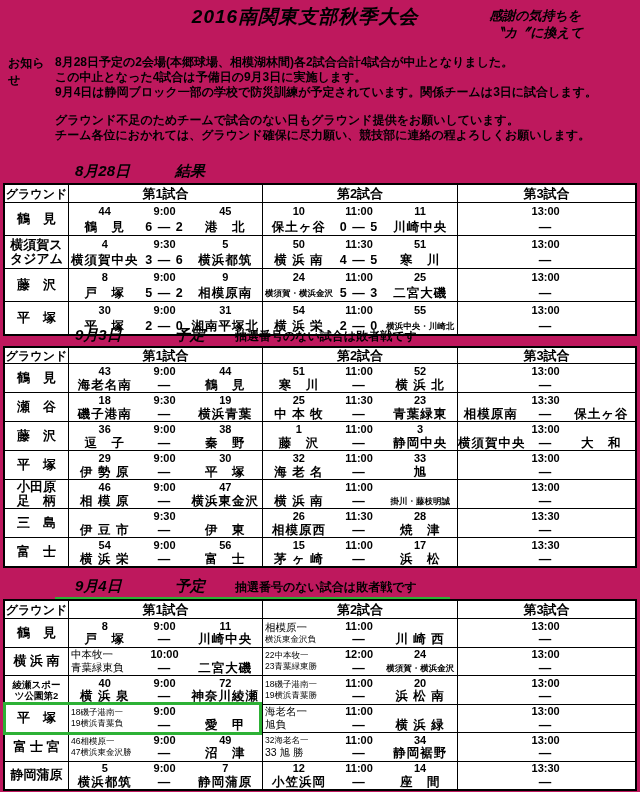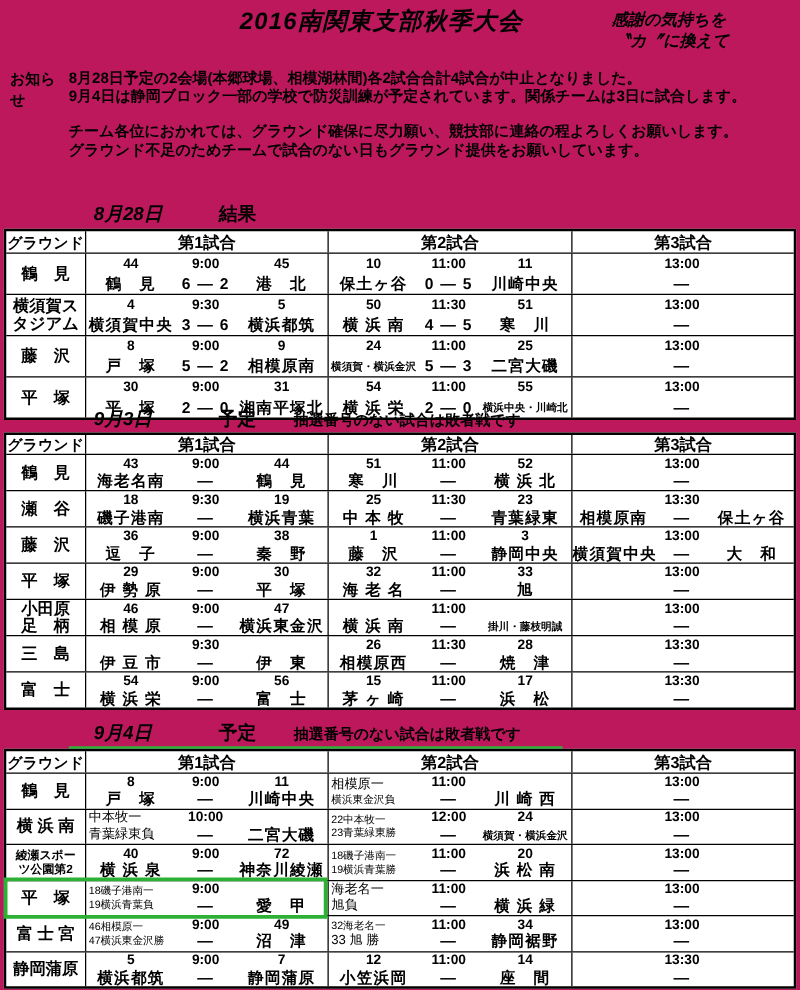--- a/index.html
+++ b/index.html
@@ -16,21 +16,21 @@
 
   
   .notice{position:absolute;top:55px;left:8px;display:flex;font-size:12px;font-weight:700}
   .notice-label{width:47px}
   .notice-body{line-height:15px}
   .npar{margin:0 0 13px 0}
 
   
   .sec-head{position:absolute;left:55px;height:17px;display:flex;align-items:flex-end;white-space:nowrap}
   .sec-date{font-size:15px;font-weight:bold;font-style:italic;margin-left:20px;width:100px}
-  .sec-kind{font-size:15px;font-weight:bold;width:60px}
+  .sec-kind{font-size:15px;font-weight:bold;font-style:italic;width:60px}
   .sec-note{font-size:12px;font-weight:700;margin-left:0}
   .sh1{top:164px}
   .sh2{top:328px}
   .sh3{top:579px;width:395px;border-bottom:3px solid #2db135;padding-bottom:1px}
 
   
   .t{position:absolute;left:3px;width:634px;border:2px solid #000;box-sizing:border-box;background:#fff}
   .t0{top:183px}.t1{top:346px}.t2{top:599px}
   .trow{display:flex;position:relative;box-sizing:border-box}
   .trow + .trow{border-top:1px solid #000}
@@ -73,25 +73,26 @@
   <div class="slogan">
     <div>感謝の気持ちを</div>
     <div class="sl2">〝カ〞に換えて</div>
   </div>
 
   <div class="notice">
     <div class="notice-label">お知らせ</div>
     <div class="notice-body">
       <div class="npar">
         <div>8月28日予定の2会場(本郷球場、相模湖林間)各2試合合計4試合が中止となりました。</div>
+        <div>この中止となった4試合は予備日の9月3日に実施します。</div>
         <div>9月4日は静岡ブロック一部の学校で防災訓練が予定されています。関係チームは3日に試合します。</div>
       </div>
       <div class="npar">
+        <div>グラウンド不足のためチームで試合のない日もグラウンド提供をお願いしています。</div>
         <div>チーム各位におかれては、グラウンド確保に尽力願い、競技部に連絡の程よろしくお願いします。</div>
-        <div>グラウンド不足のためチームで試合のない日もグラウンド提供をお願いしています。</div>
       </div>
     </div>
   </div>
 
   <div class="sec-head sh1">
     <span class="sec-date">8月28日</span>
     <span class="sec-kind">結果</span>
     <span class="sec-note"></span>
   </div>
   <div class="t t0">

